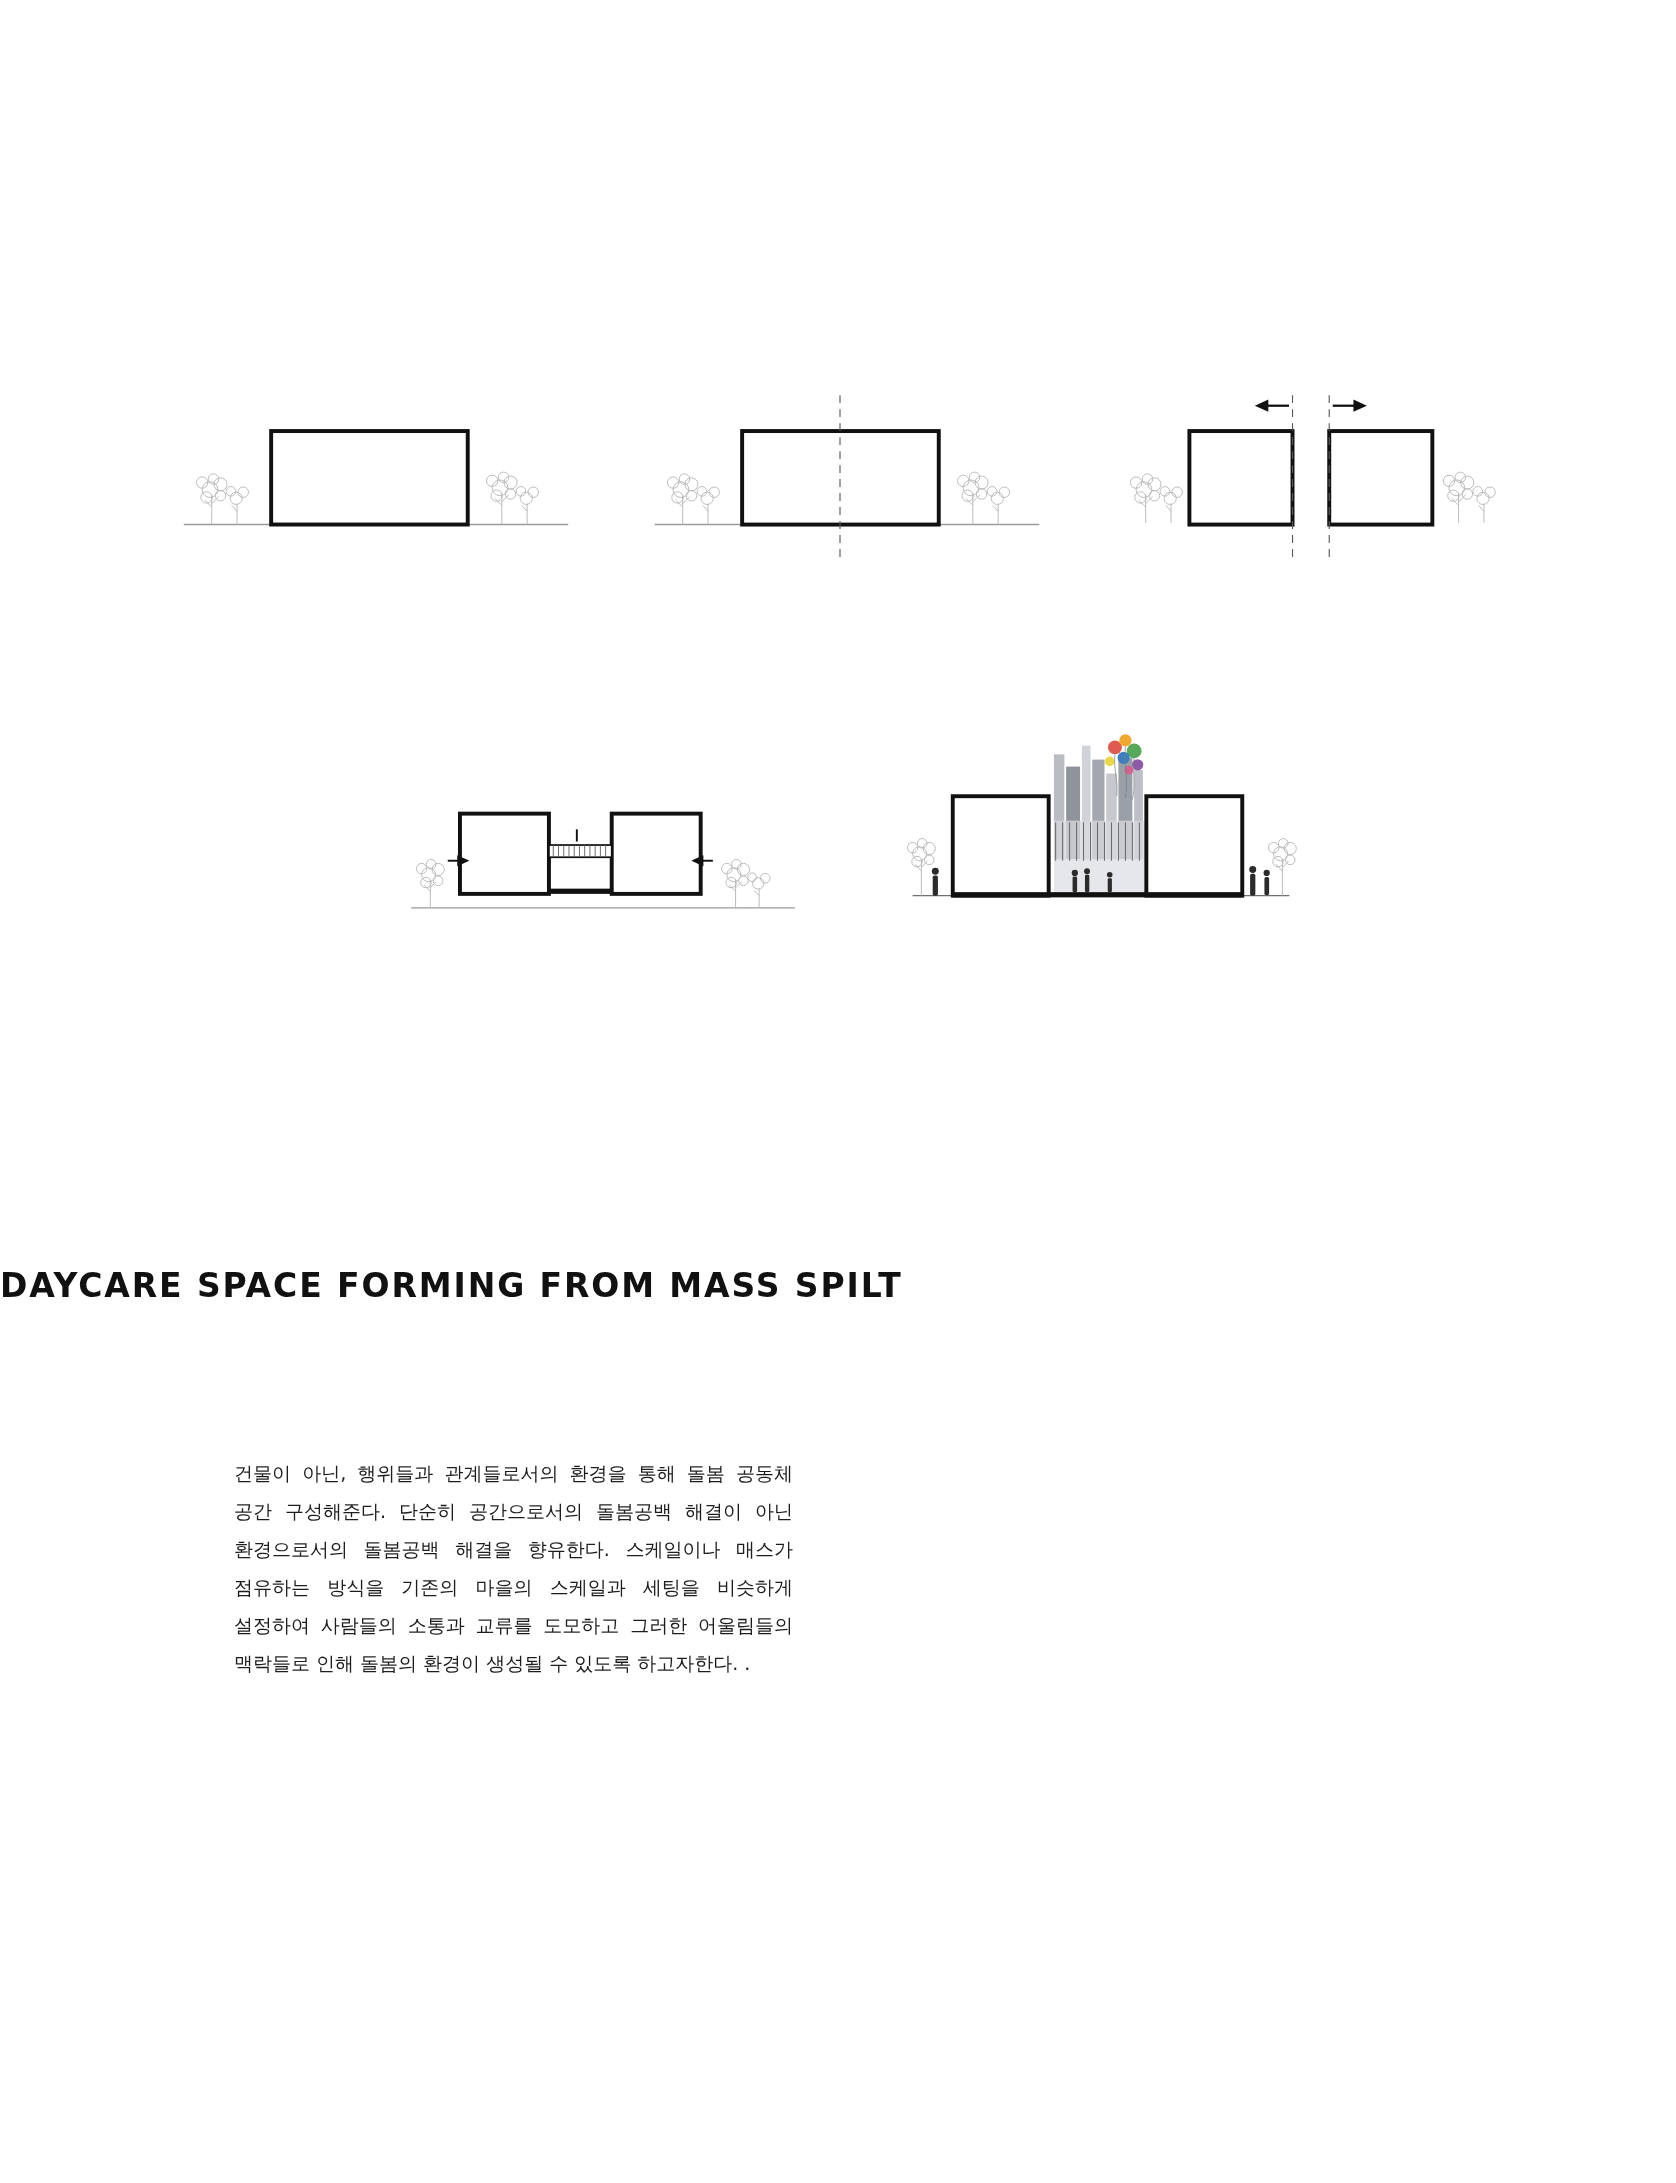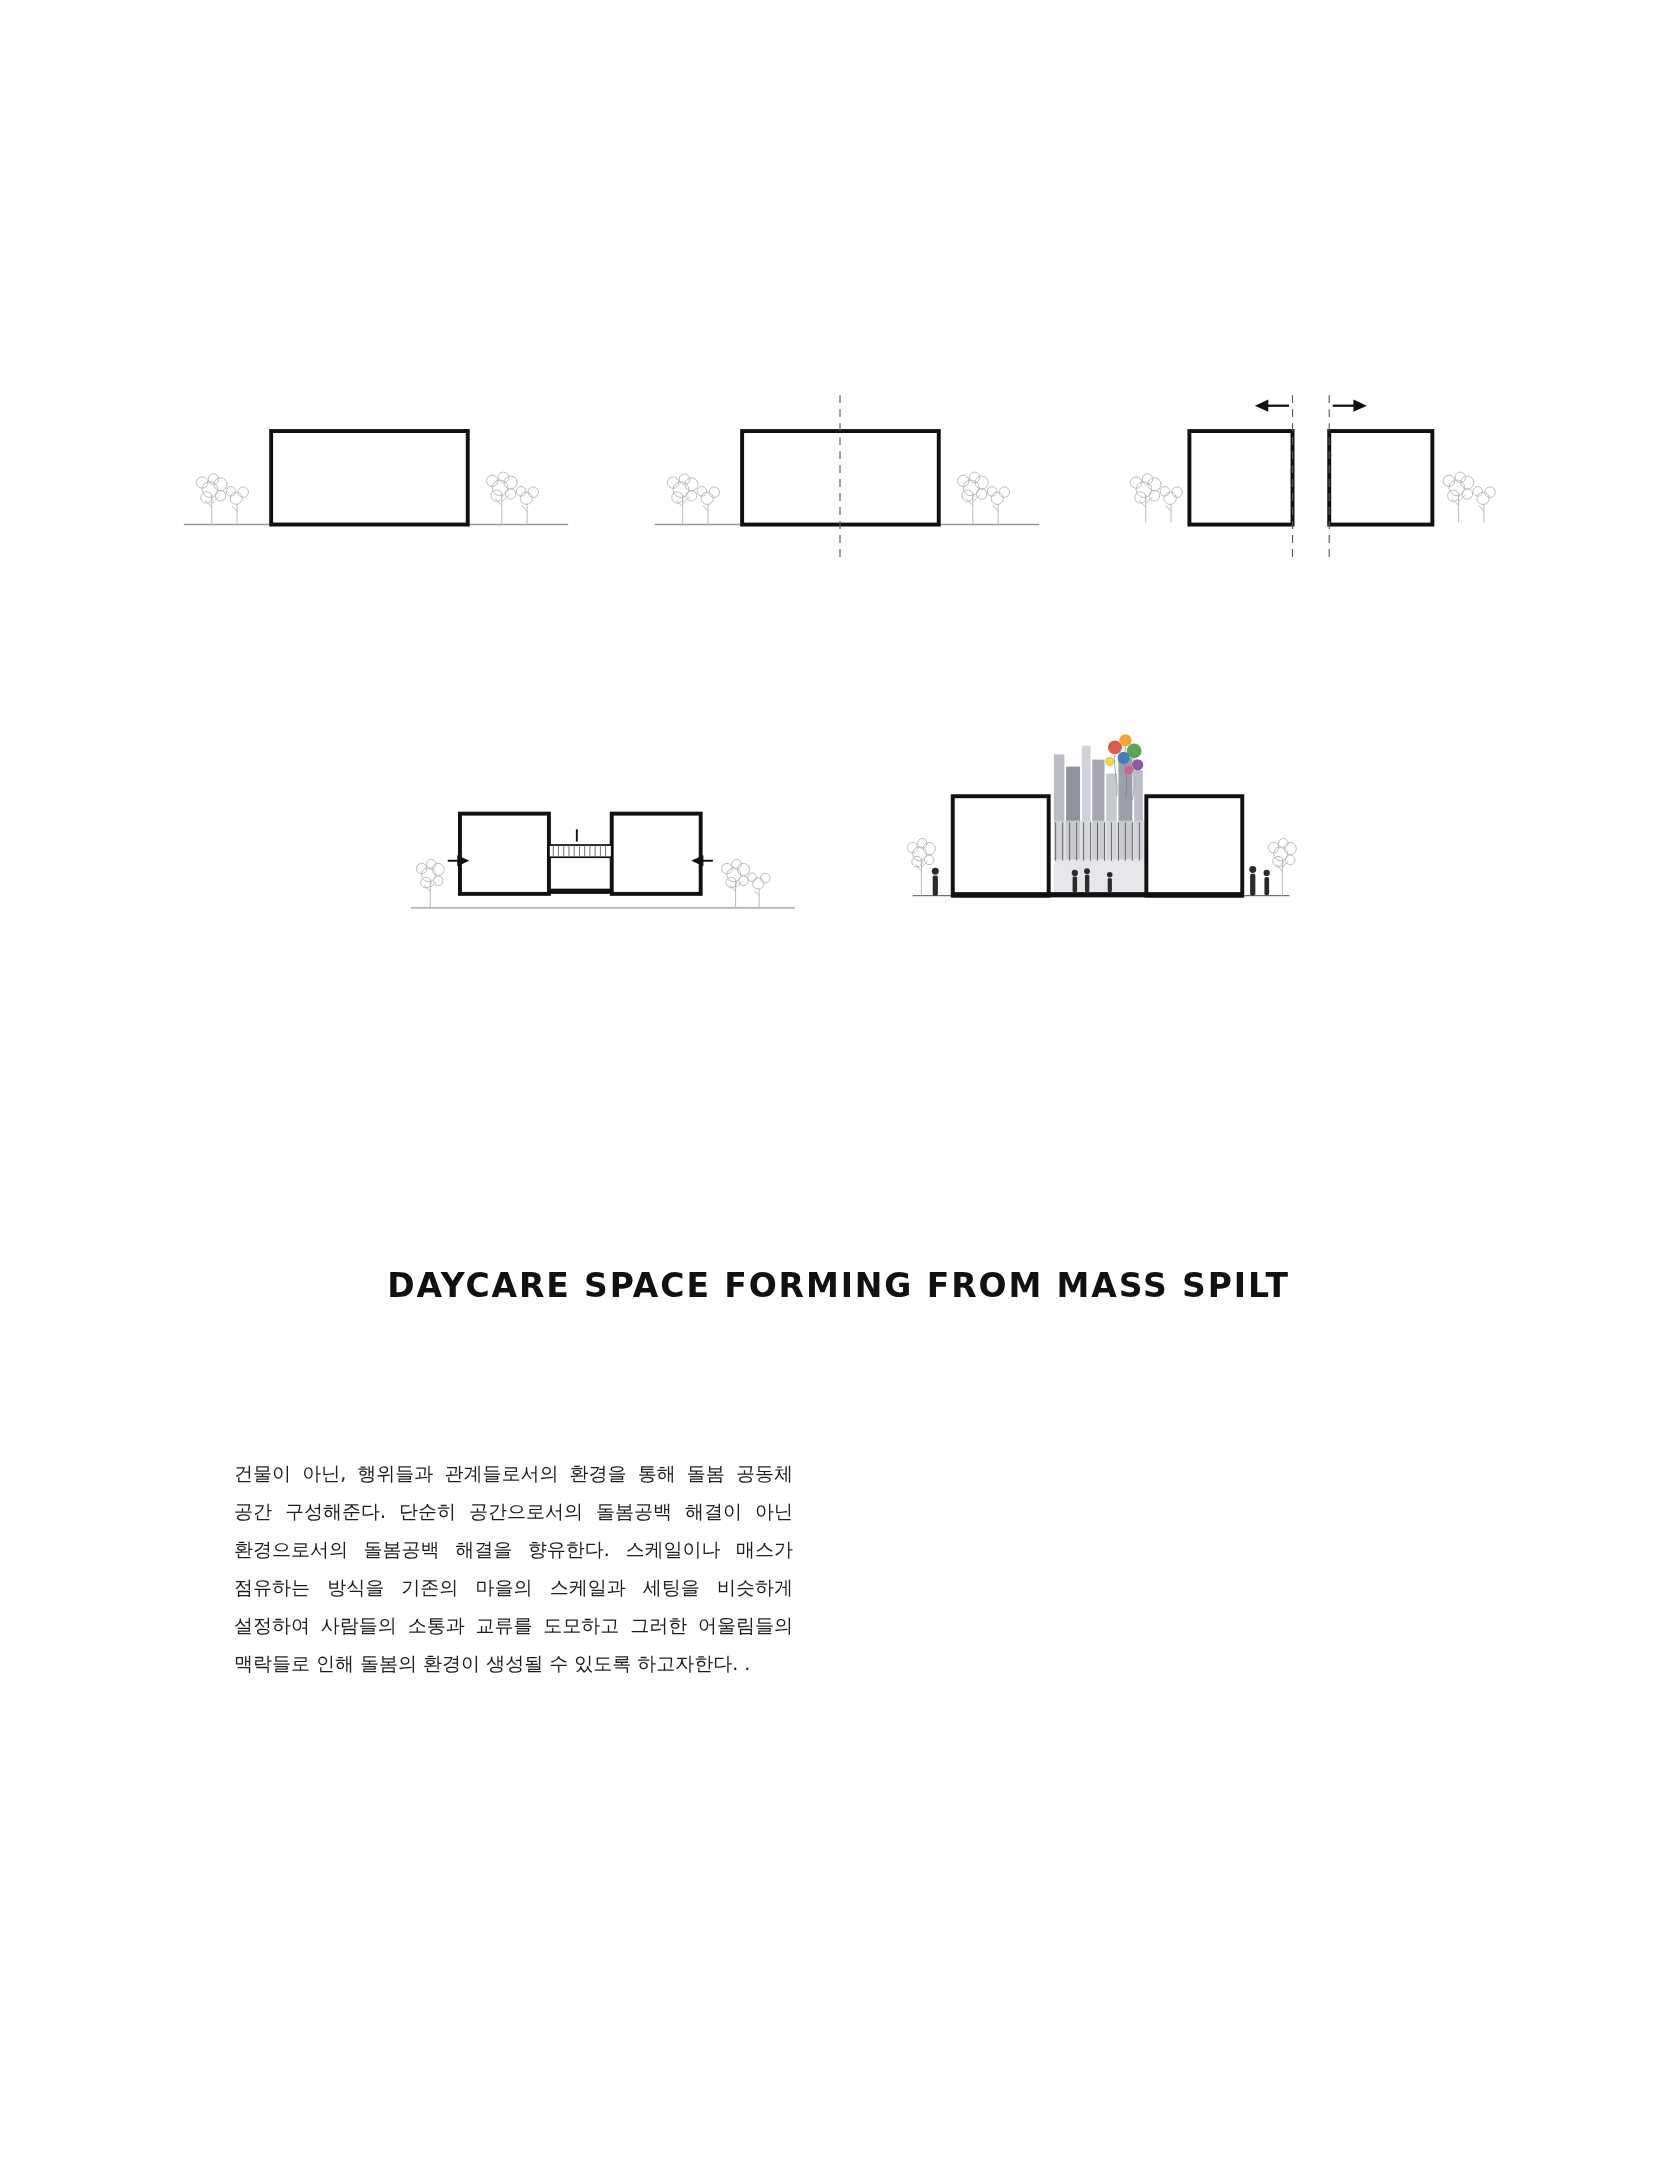--- a/index.html
+++ b/index.html
@@ -37,21 +37,20 @@
   }
 
   .svg-wrap { display: block; }
 
   
   .title-block {
     position: absolute;
     left: 0;
     top: 1266px;
     width: 1677px;
-    text-align: center;
   }
   .main-title {
     font-family: "DejaVu Sans", sans-serif;
     font-weight: 700;
     font-size: 33px;
     letter-spacing: 1.9px;
     color: #111111;
     margin: 0;
   }
 

